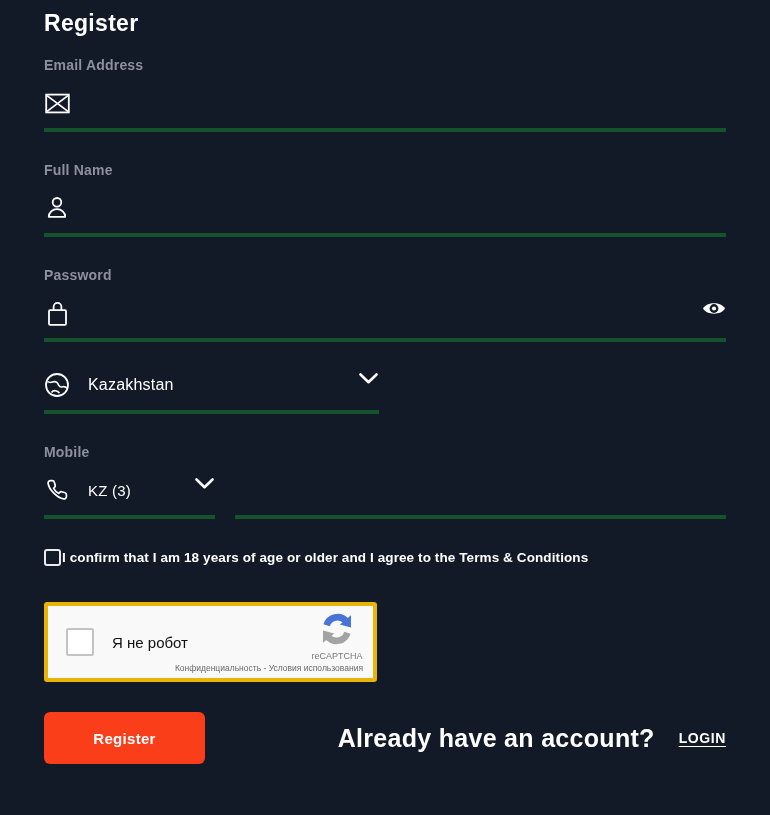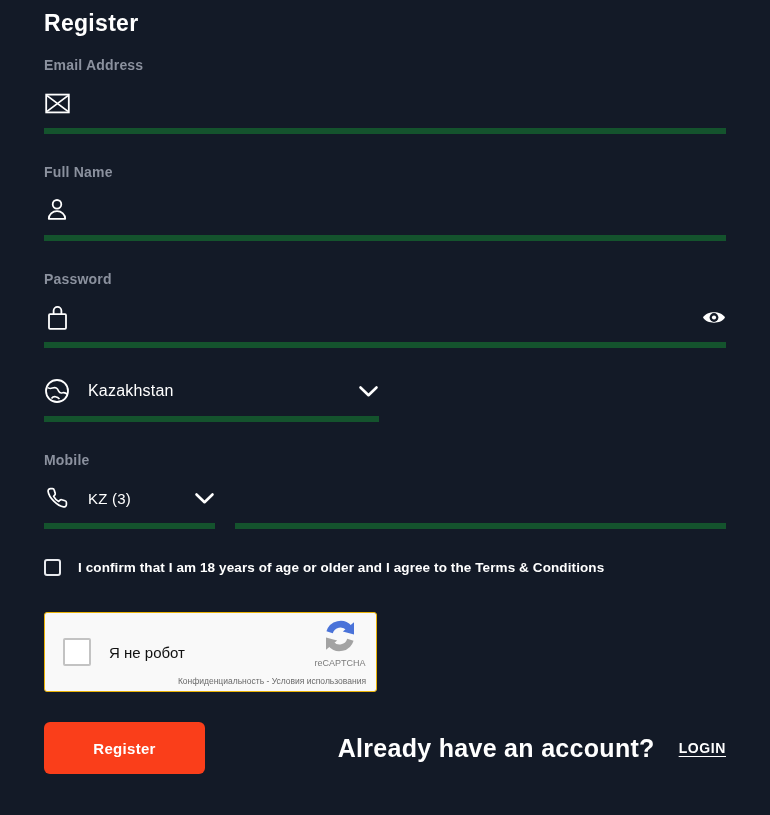--- a/index.html
+++ b/index.html
@@ -27,23 +27,23 @@
   .f-label{
     color:#8b919e;
     font-size:14px;
     font-weight:600;
     letter-spacing:.2px;
     line-height:17px;
     margin-bottom:16px;
   }
   .row{
     display:flex;
-    align-items:center;
+    align-items:flex-start;
     padding-bottom:12px;
-    border-bottom:6px solid #14532d;
+    border-bottom:4px solid #14532d;
     min-height:26px;
   }
   .row .left{
     display:flex;
     align-items:center;
     gap:18px;
     flex:1;
   }
   .icon{
     width:26px;height:26px;
@@ -76,21 +76,21 @@
   .country-row{width:335px;box-sizing:border-box;cursor:pointer;}
   .mobile-wrap{display:flex;align-items:flex-end;}
   .dial-row{width:171px;box-sizing:border-box;cursor:pointer;flex:0 0 171px;}
   .mobile-num-row{flex:1;margin-left:20px;}
   .chevron{flex:0 0 auto;display:flex;align-items:center;}
   .eye{flex:0 0 auto;display:flex;align-items:center;cursor:pointer;}
 
   .terms-row{
     display:flex;
     align-items:center;
-    gap:17px;
+    gap:1px;
     margin-bottom:36px;
   }
   .terms-checkbox{
     box-sizing:border-box;
     width:17px;height:17px;
     border:2px solid #e8eaee;
     border-radius:3px;
     background:transparent;
     cursor:pointer;
     flex:0 0 17px;
@@ -99,21 +99,21 @@
     color:#ffffff;
     font-size:13.5px;
     font-weight:700;
     letter-spacing:.1px;
   }
 
   .recaptcha{
     box-sizing:border-box;
     width:333px;height:80px;
     background:#f9f9f9;
-    border:1px solid #eab308;
+    border:4px solid #eab308;
     border-radius:3px;
     position:relative;
     display:flex;
     align-items:center;
     padding-left:18px;
     margin-bottom:30px;
     color:#0f0f0f;
   }
   .rc-checkbox{
     box-sizing:border-box;

